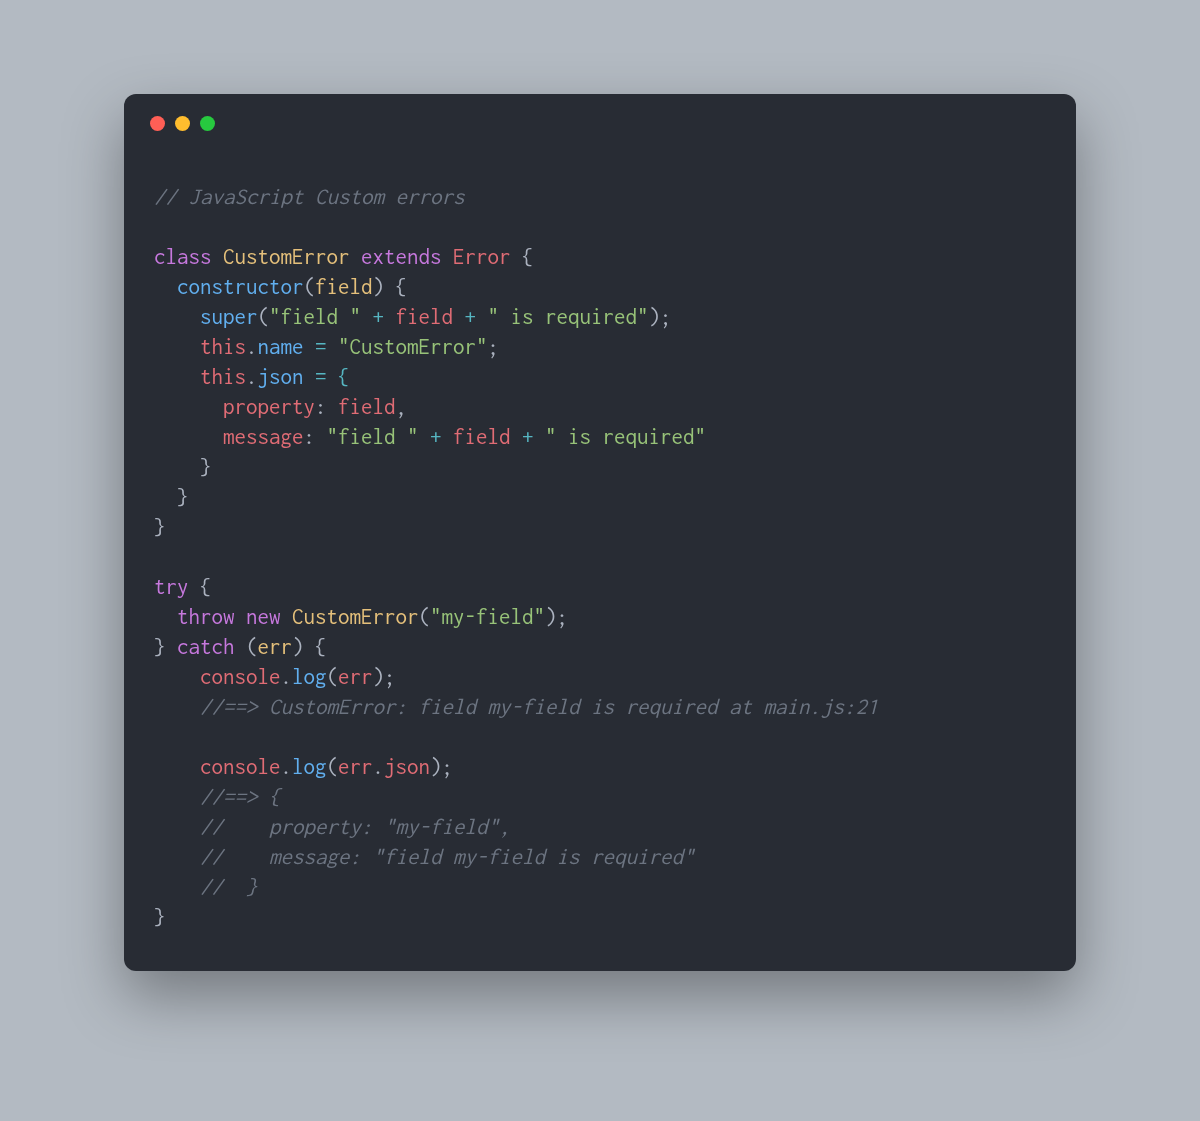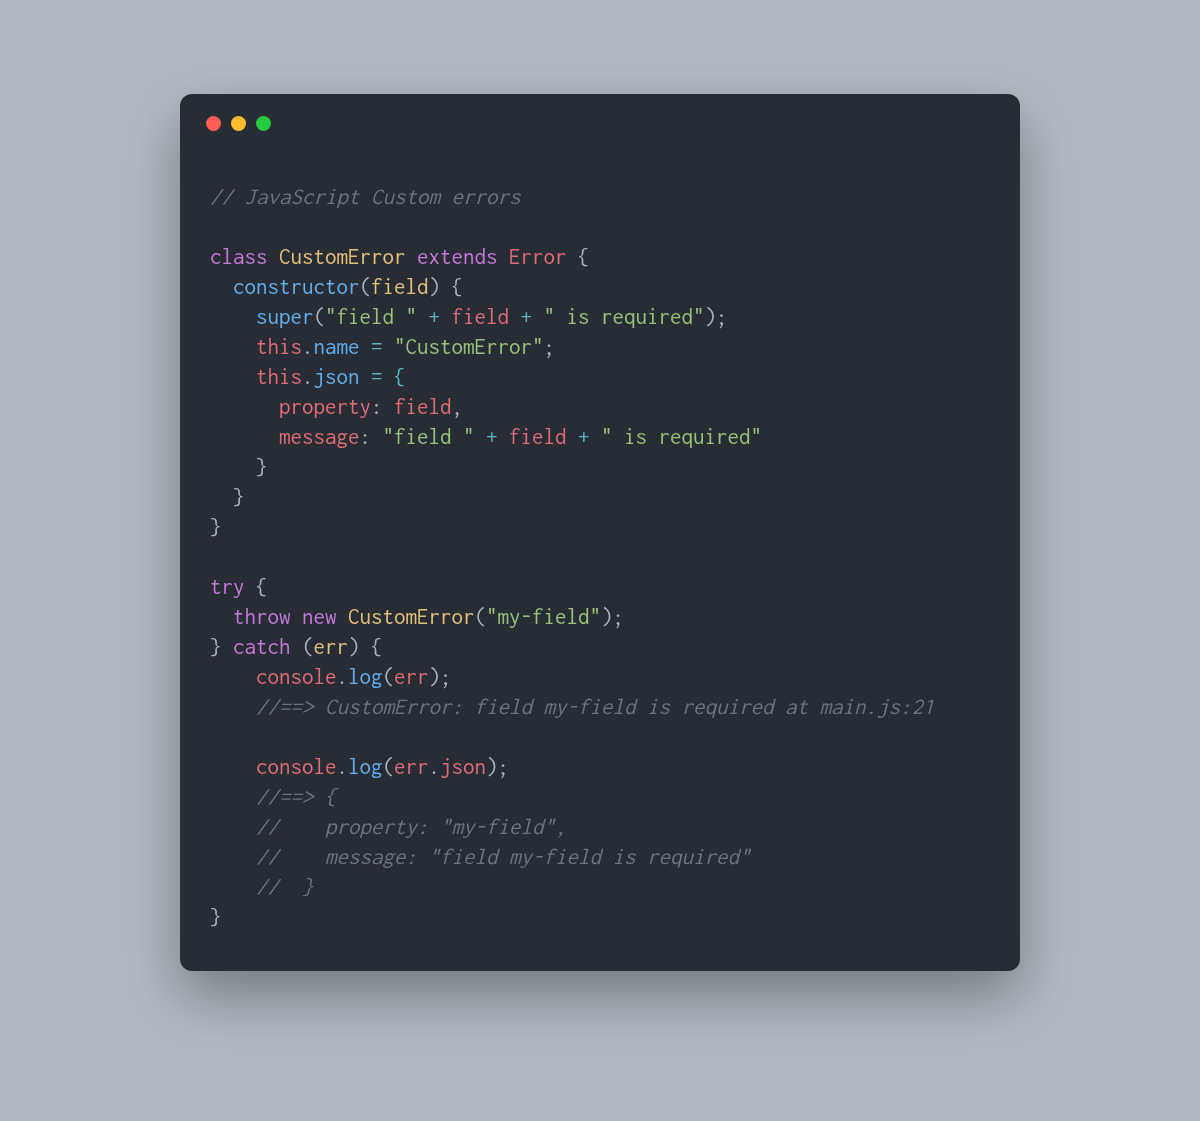--- a/index.html
+++ b/index.html
@@ -13,21 +13,21 @@
       justify-content: center;
       align-items: flex-start;
       min-height: 1121px;
       width: 1200px;
       padding-top: 94px;
       font-family: 'SF Mono', 'Monaco', 'Inconsolata', 'Fira Code', 'Consolas', monospace;
     }
     .window {
       background: #282c34;
       border-radius: 12px;
-      width: 840px;
+      width: 952px;
       box-shadow: 0 25px 60px rgba(0,0,0,0.35);
       padding-bottom: 40px;
     }
     .titlebar {
       display: flex;
       align-items: center;
       padding: 22px 26px 0 26px;
       gap: 10px;
     }
     .traffic-light {

